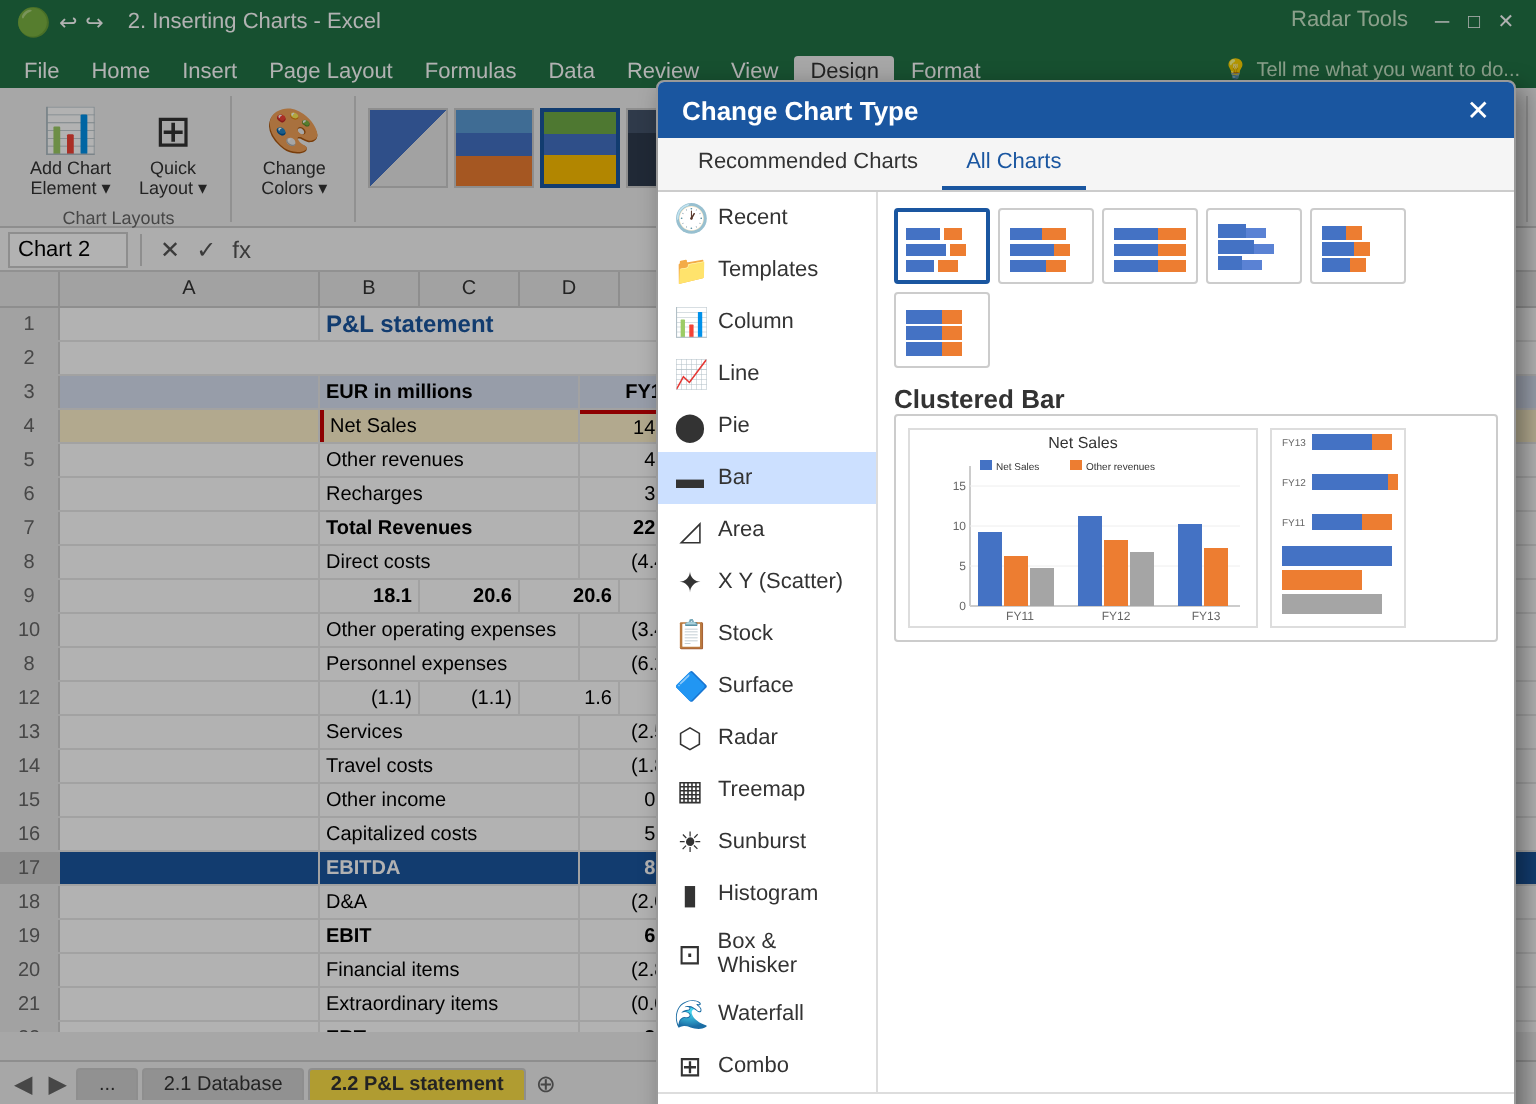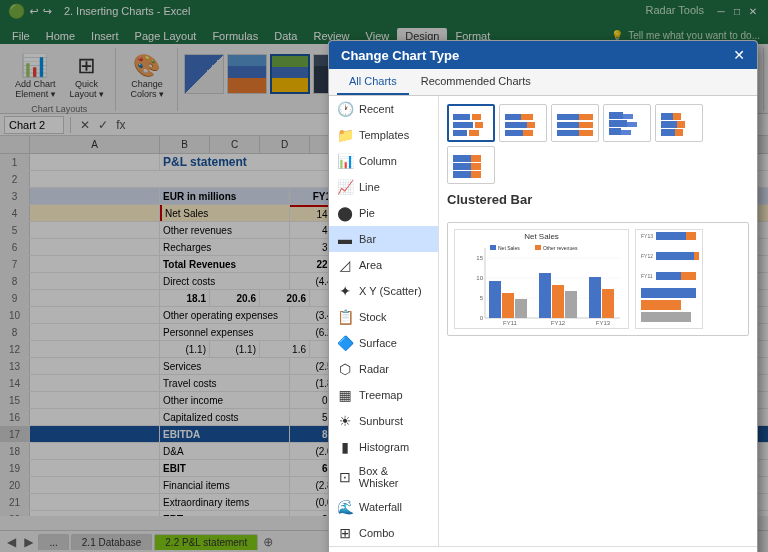--- a/index.html
+++ b/index.html
@@ -132,22 +132,22 @@
       padding: 2px 10px;
       font-size: 10px;
       cursor: pointer;
       border: 1px solid #ccc;
       border-bottom: none;
       background: #d0d0d0;
       color: #333;
       border-radius: 2px 2px 0 0;
     }
     .sheet-tab.active {
-      background: #84cc16;
-      font-weight: normal;
+      background: #fde047;
+      font-weight: bold;
     }
     .tab-nav { font-size: 12px; color: #666; cursor: pointer; padding: 0 3px; }
 
     
     .modal-overlay {
       position: absolute;
       top: 0; left: 0; right: 0; bottom: 0;
       background: rgba(0,0,0,0.3);
       display: flex;
       align-items: center;
@@ -244,21 +244,21 @@
       justify-content: center;
       background: white;
       border-radius: 2px;
     }
     .chart-subtype-thumb.active { border: 2px solid #1a56a0; }
 
     .chart-name {
       font-size: 13px;
       font-weight: 600;
       color: #333;
-      margin-bottom: 15px;
+      margin-bottom: 0;
     }
 
     
     .chart-preview {
       border: 1px solid #ccc;
       border-radius: 2px;
       padding: 6px;
       display: flex;
       gap: 6px;
     }
@@ -615,22 +615,22 @@
 
   <div class="modal-overlay">
     <div class="modal">
 
       <div class="modal-header">
         <span>Change Chart Type</span>
         <button class="modal-close">✕</button>
       </div>
 
       <div class="modal-tabs">
+        <div class="modal-tab">Recommended Charts</div>
         <div class="modal-tab active">All Charts</div>
-        <div class="modal-tab">Recommended Charts</div>
       </div>
 
       <div class="modal-body">
 
         <div class="chart-type-list">
           <div class="chart-type-item">
             <span class="chart-type-icon">🕐</span>
             <span>Recent</span>
           </div>
           <div class="chart-type-item">

